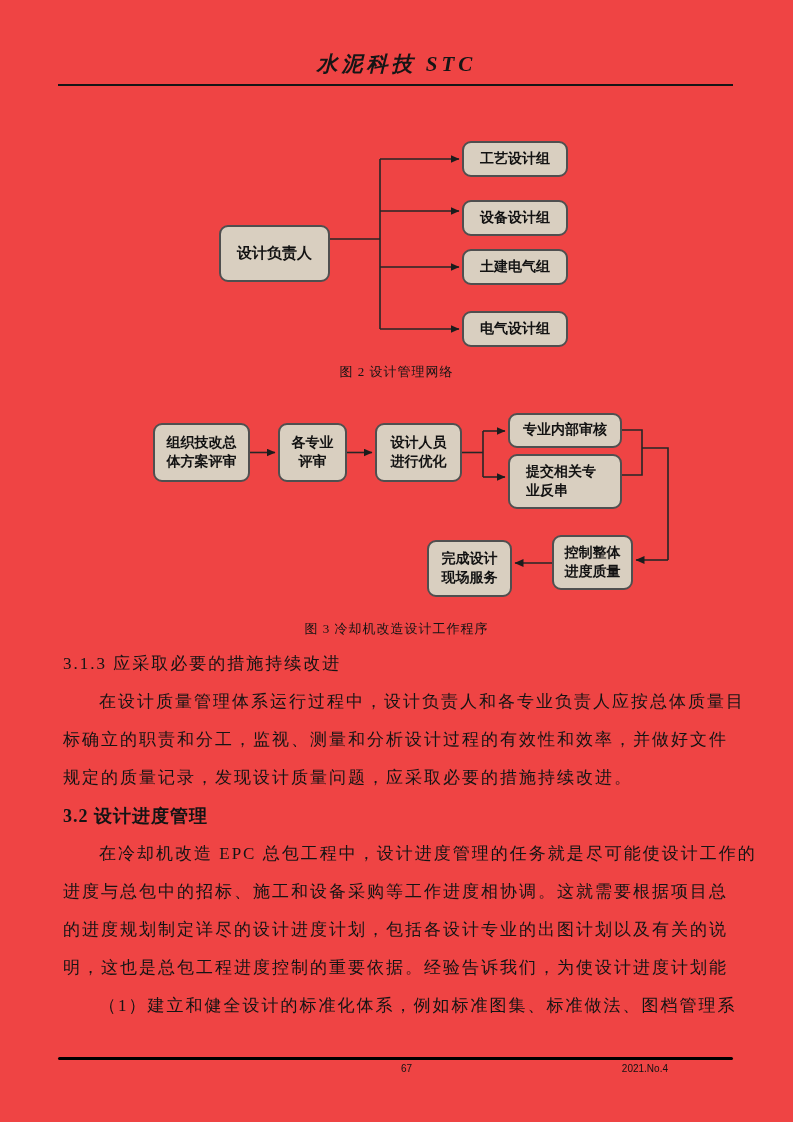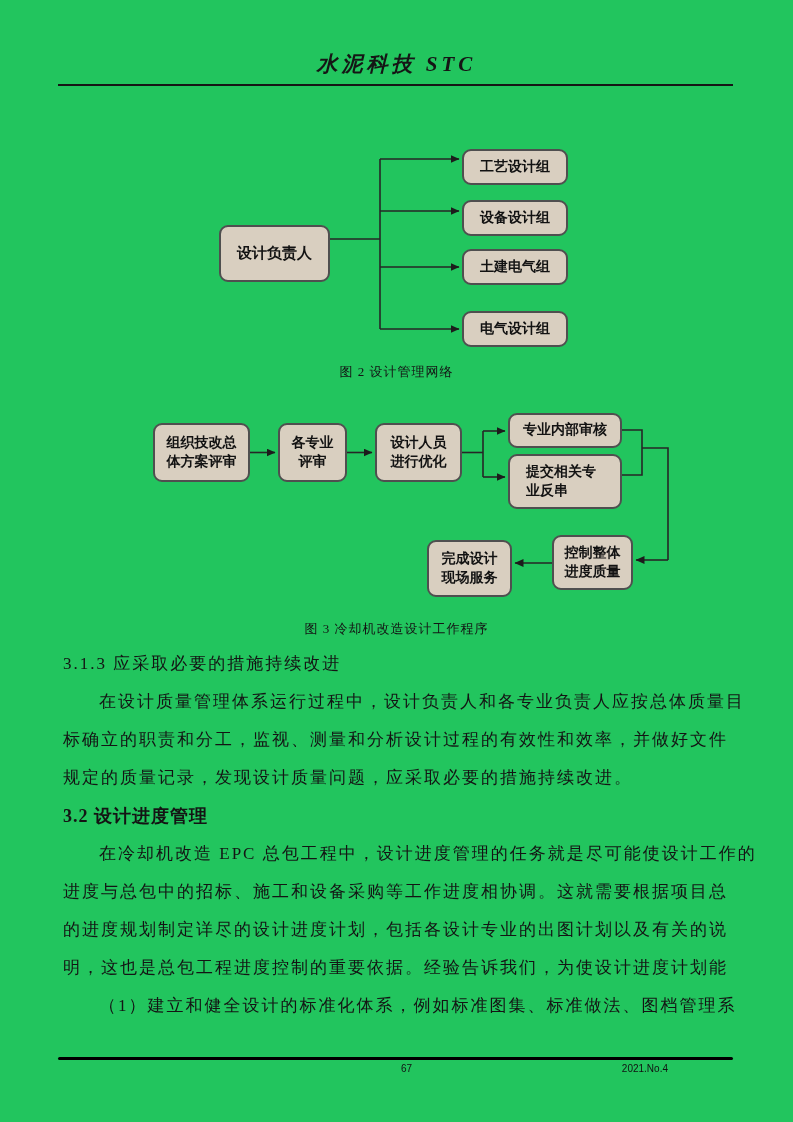--- a/index.html
+++ b/index.html
@@ -1,18 +1,18 @@
 <!DOCTYPE html>
 <html><head>
 <meta charset="utf-8">
 <style>
   html,body { margin:0; padding:0; background:#888; }
   .page {
     position:relative; width:793px; height:1122px; margin:0 auto;
-    background:#22c55e; overflow:hidden;
+    background:#ef4444; overflow:hidden;
     font-family:"Liberation Serif", serif; color:#111;
   }
   
   .header-title {
     position:absolute; top:50px; left:0; width:100%;
     text-align:center; font-size:21px; font-style:italic; font-weight:600;
     letter-spacing:4px; color:#151515;
   }
   .header-rule { position:absolute; left:58px; top:84px; width:675px; height:2px; background:#161616; }
   
@@ -81,21 +81,21 @@
       <path d="M483,431 H505" marker-end="url(#arr)"></path>
       <path d="M483,477 H505" marker-end="url(#arr)"></path>
       <path d="M622,430 H642 V475 H622"></path>
       <path d="M642,448 H668 V560"></path>
       <path d="M668,560 H636" marker-end="url(#arr)"></path>
       <path d="M552,563 H515" marker-end="url(#arr)"></path>
     </g>
   </svg>
 
   <div class="fbox big" style="left:219px; top:225px; width:111px; height:57px;">设计负责人</div>
-  <div class="fbox" style="left:462px; top:141px; width:106px; height:36px;margin-top:8px;">工艺设计组</div>
+  <div class="fbox" style="left:462px; top:141px; width:106px; height:36px;">工艺设计组</div>
   <div class="fbox" style="left:462px; top:200px; width:106px; height:36px;">设备设计组</div>
   <div class="fbox" style="left:462px; top:249px; width:106px; height:36px;">土建电气组</div>
   <div class="fbox" style="left:462px; top:311px; width:106px; height:36px;">电气设计组</div>
   <div class="caption" style="top:363px;">图 2  设计管理网络</div>
 
   <div class="fbox" style="left:153px; top:423px; width:97px; height:59px;">组织技改总
 体方案评审</div>
   <div class="fbox" style="left:278px; top:423px; width:69px; height:59px;">各专业
 评审</div>
   <div class="fbox" style="left:375px; top:423px; width:87px; height:59px;">设计人员

